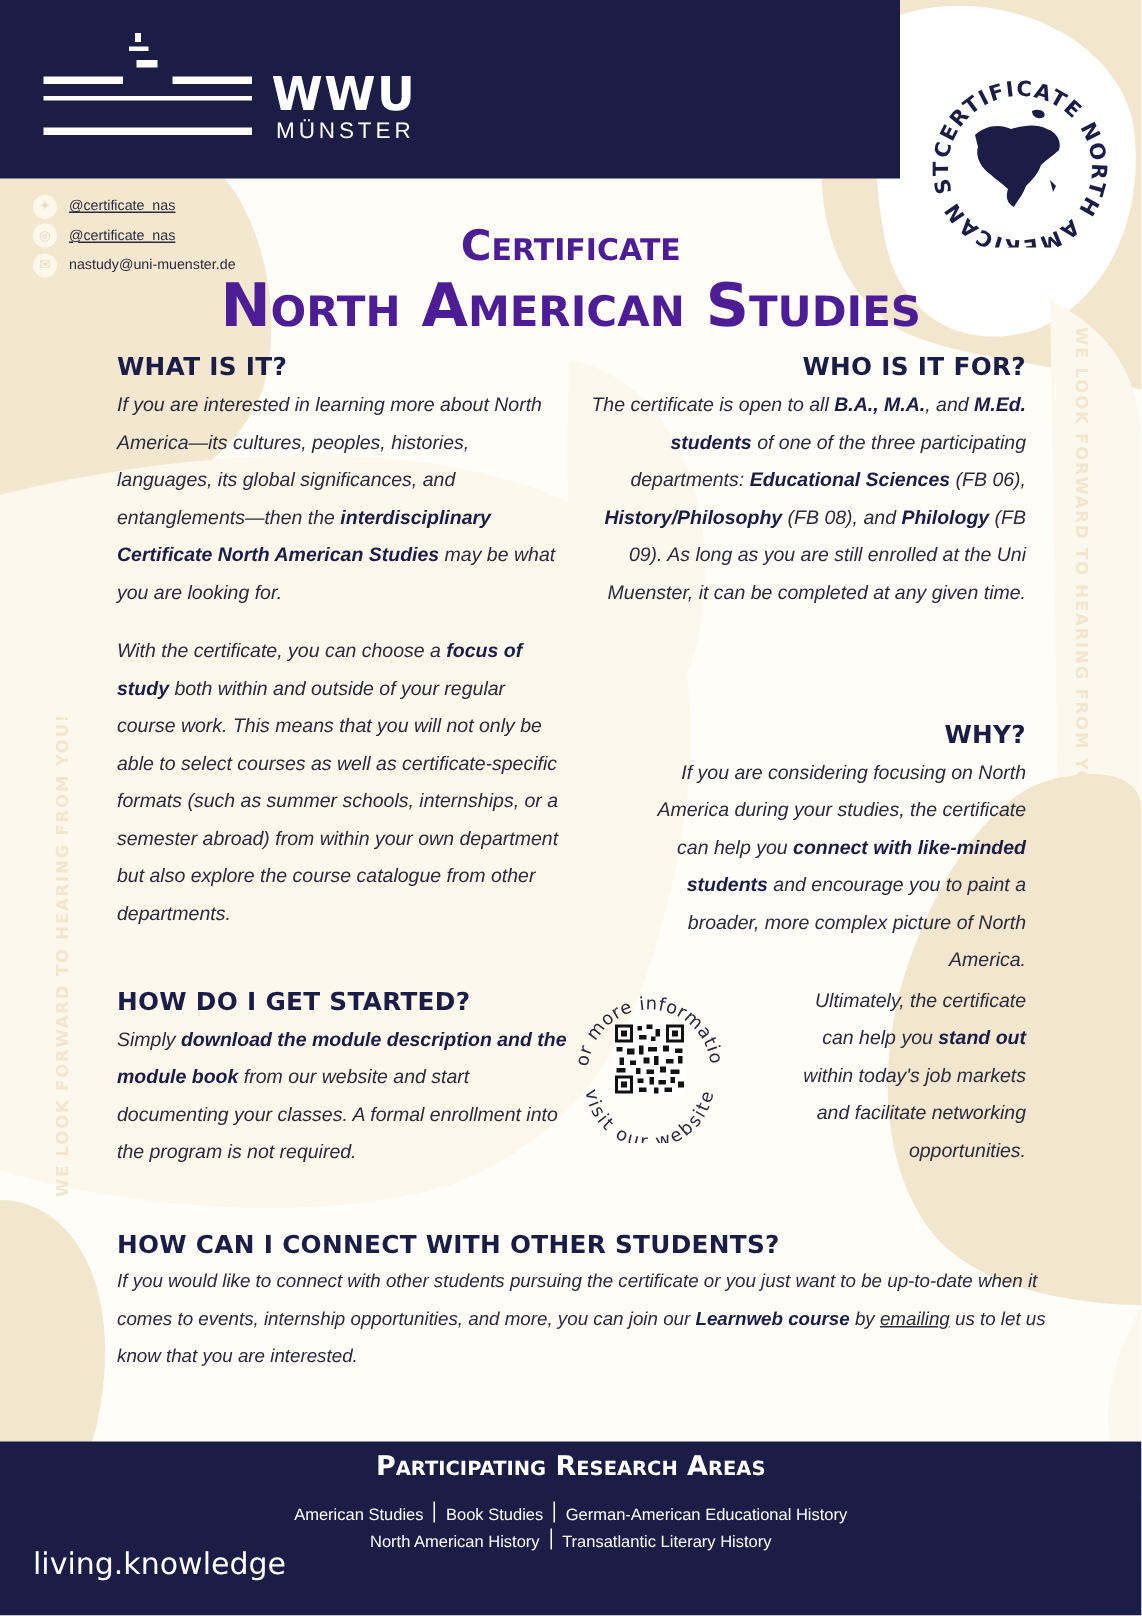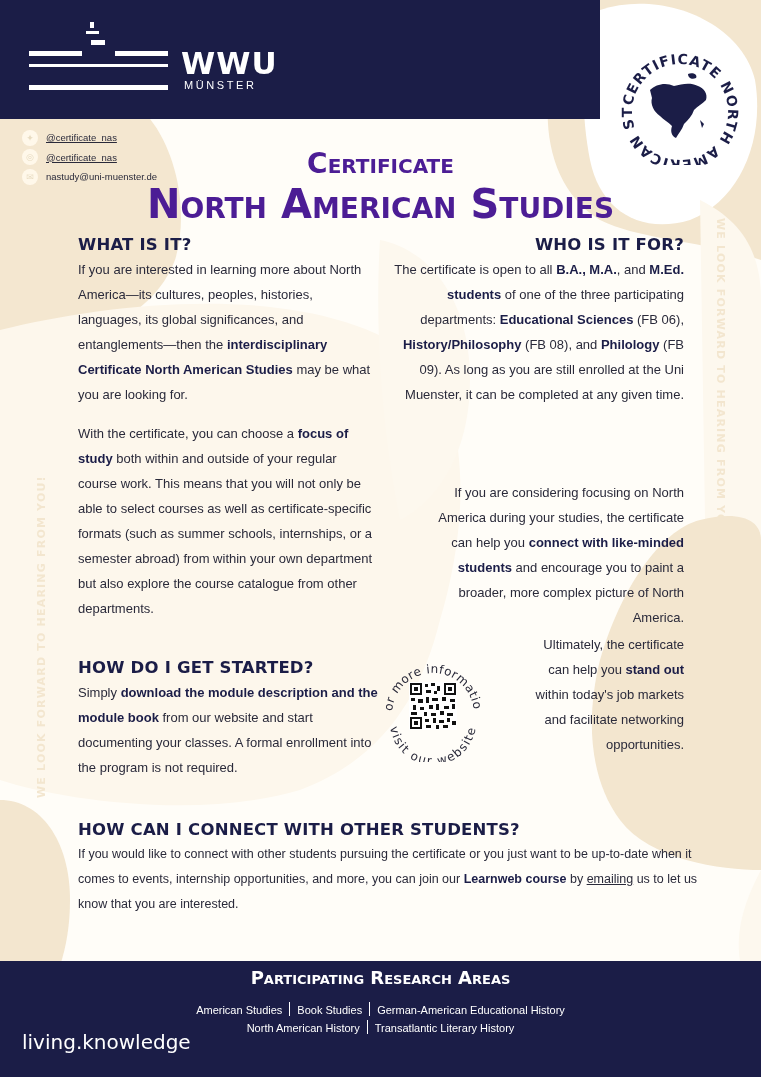--- a/index.html
+++ b/index.html
@@ -20,21 +20,21 @@
   }
   .logo { position: absolute; left: 28px; top: 22px; width: 240px; height: 75px; }
   .logo .bar { position: absolute; background: #fff; height: 4px; }
   .logo .wwu {
     position: absolute; left: 153px; top: 23px; color: #fff;
     font-family: "DejaVu Sans", sans-serif; font-weight: bold;
     font-size: 31px; letter-spacing: 1px;
   }
   .logo .muenster {
     position: absolute; left: 156px; top: 57px; color: #fff;
-    font-size: 11px; letter-spacing: 2.6px;
+    font-size: 15px; letter-spacing: 2.6px;
   }
 
   
   .seal { position: absolute; left: 612px; top: 40px; width: 135px; height: 125px; z-index: 3; }
 
   
   .contacts { position: absolute; left: 22px; top: 128px; z-index: 2; }
   .contact { display: flex; align-items: center; height: 19.5px; }
   .contact .ic {
     width: 16px; height: 16px; border-radius: 50%; background: #fff8ea;
@@ -52,21 +52,21 @@
   }
   .title .l1 { font-size: 28px; display: block; }
   .title .l2 { font-size: 40px; display: block; }
 
   
   .sec { position: absolute; z-index: 2; }
   .sec h2 {
     font-family: "DejaVu Sans", sans-serif; font-weight: bold; color: #1b1d47;
     font-size: 16.5px; letter-spacing: 0.2px; margin-bottom: 3px;
   }
-  .sec p { font-size: 13px; line-height: 25px; color: #2a2a3a; }
+  .sec p { font-size: 13px; line-height: 25px; color: #2a2a3a; font-style: italic; }
   .sec p b { color: #1b1d47; }
   .sec.right { text-align: right; }
   .sec.right h2 { text-align: right; }
 
   .s-what { left: 78px; top: 235px; width: 300px; }
   .s-what p + p { margin-top: 14px; }
   .s-who { left: 392px; top: 235px; width: 292px; }
   .s-why { left: 420px; top: 480px; width: 264px; }
   .s-why p.ult { margin-top: 2px; padding-right: 0; }
   .s-start { left: 78px; top: 658px; width: 300px; }
@@ -185,20 +185,21 @@
   <p><span>If you are interested in learning more about North America—its cultures, peoples, histories, languages, its global significances, and entanglements—then the </span><b>interdisciplinary Certificate North American Studies</b><span> may be what you are looking for.</span></p>
   <p><span>With the certificate, you can choose a </span><b>focus of study</b><span> both within and outside of your regular course work. This means that you will not only be able to select courses as well as certificate-specific formats (such as summer schools, internships, or a semester abroad) from within your own department but also explore the course catalogue from other departments.</span></p>
 </div>
 
 <div class="sec right s-who">
   <h2>WHO IS IT FOR?</h2>
   <p><span>The certificate is open to all </span><b>B.A., M.A.</b><span>, and </span><b>M.Ed. students</b><span> of one of the three participating departments: </span><b>Educational Sciences</b><span> (FB 06), </span><b>History/Philosophy</b><span> (FB 08), and </span><b>Philology</b><span> (FB 09). As long as you are still enrolled at the Uni Muenster, it can be completed at any given time.</span></p>
 </div>
 
 <div class="sec right s-why">
+  <h2>WHY?</h2>
   <p><span>If you are considering focusing on North America during your studies, the certificate can help you </span><b>connect with like-minded students</b><span> and encourage you to paint a broader, more complex picture of North America.</span></p>
   <p class="ult" style="padding-left:100px;"><span>Ultimately, the certificate can help you </span><b>stand out</b><span> within today's job markets and facilitate networking opportunities.</span></p>
 </div>
 
 <div class="sec s-start">
   <h2>HOW DO I GET STARTED?</h2>
   <p><span>Simply </span><b>download the module description and the module book</b><span> from our website and start documenting your classes. A formal enrollment into the program is not required.</span></p>
 </div>
 
 <div class="qr">

